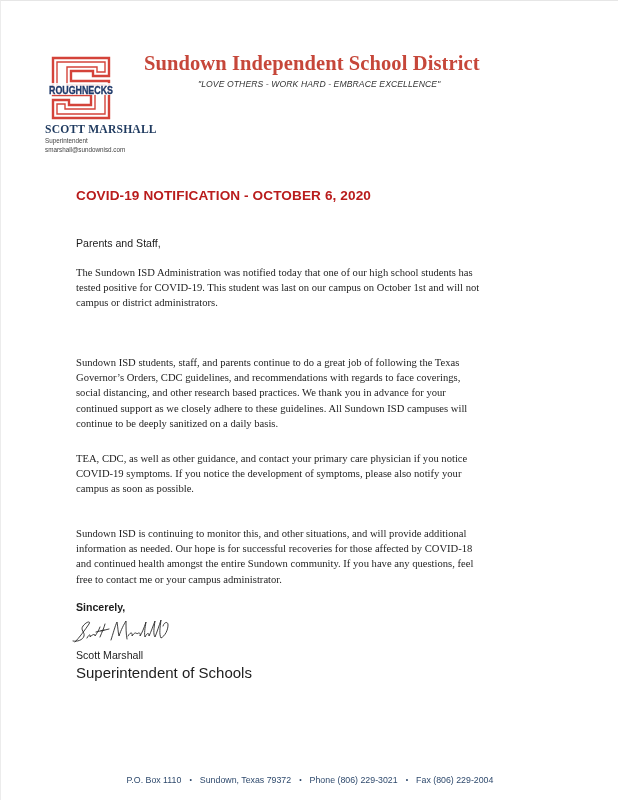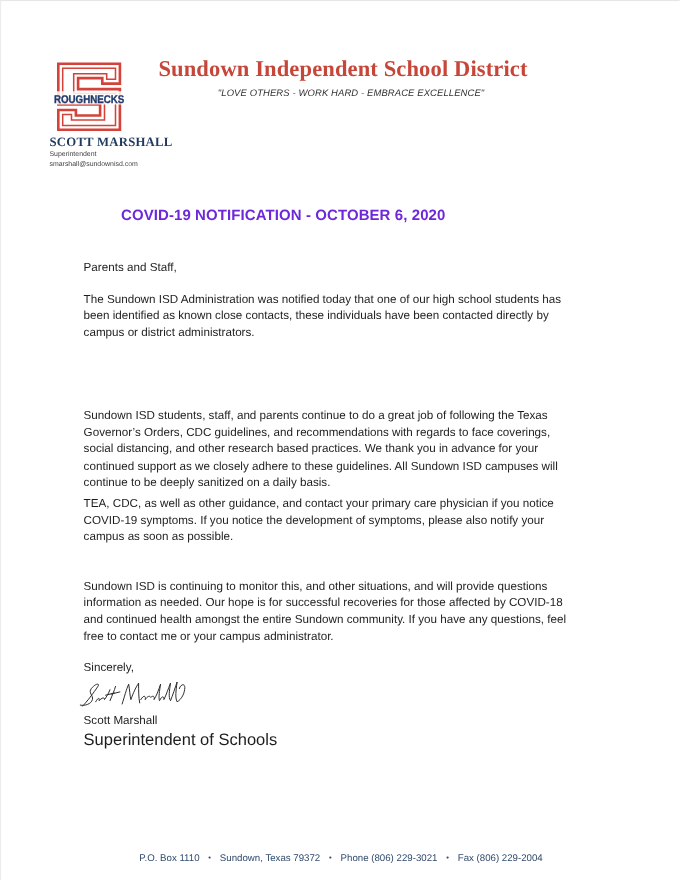--- a/index.html
+++ b/index.html
@@ -8,30 +8,30 @@
 
     
     .logo { position: absolute; left: 46px; top: 53px; width: 68px; height: 68px; }
     .district-name { position: absolute; left: 143px; top: 51px; font-family: "Liberation Serif", "DejaVu Serif", serif; font-weight: bold; font-size: 20.5px; color: #c6473a; letter-spacing: 0.1px; white-space: nowrap; }
     .motto { position: absolute; left: 197px; top: 78px; font-family: "Liberation Sans", sans-serif; font-style: italic; font-size: 8.6px; color: #333; letter-spacing: 0.1px; white-space: nowrap; }
     .sender-name { position: absolute; left: 44px; top: 122px; font-family: "Liberation Serif", "DejaVu Serif", serif; font-size: 11.6px; color: #1f3a5f; font-weight: bold; letter-spacing: 0.2px; white-space: nowrap; }
     .sender-title { position: absolute; left: 44px; top: 136px; font-size: 6.3px; color: #444; white-space: nowrap; }
     .sender-email { position: absolute; left: 44px; top: 145px; font-size: 6.3px; color: #444; white-space: nowrap; }
 
     
-    .heading { position: absolute; left: 75px; top: 187px; font-weight: bold; font-size: 13.6px; color: #6d28d9; white-space: nowrap; letter-spacing: 0.1px; margin-left: 34px; }
+    .heading { position: absolute; left: 75px; top: 187px; font-weight: bold; font-size: 13.6px; color: #b91c1c; white-space: nowrap; letter-spacing: 0.1px; }
     .salutation { position: absolute; left: 75px; top: 236px; font-size: 10.6px; white-space: nowrap; }
-    .para { position: absolute; left: 75px; width: 480px; font-size: 10.6px; line-height: 15.2px; color: #1d1d1d; }
+    .para { position: absolute; left: 75px; width: 480px; font-size: 10.6px; line-height: 15.2px; color: #1d1d1d; font-family: Liberation Serif, serif; }
     .para span.line { display: block; white-space: nowrap; }
     .p1 { top: 264px; }
-    .p2 { top: 370px; }
+    .p2 { top: 354px; }
     .p3 { top: 450px; }
     .p4 { top: 525px; }
 
-    .closing { position: absolute; left: 75px; top: 600px; font-size: 10.6px; white-space: nowrap; }
+    .closing { position: absolute; left: 75px; top: 600px; font-size: 10.6px; white-space: nowrap; font-weight: bold; }
     .signature { position: absolute; left: 70px; top: 615px; width: 100px; height: 30px; }
     .signer-name { position: absolute; left: 75px; top: 648px; font-size: 10.6px; white-space: nowrap; }
     .signer-title { position: absolute; left: 75px; top: 663px; font-size: 15px; white-space: nowrap; }
 
     
     .footer { position: absolute; left: 0; width: 618px; top: 774px; text-align: center; font-size: 8.8px; color: #2f4a6d; white-space: nowrap; }
     .footer .sep { display: inline-block; margin: 0 8px; color: #2f4a6d; font-size: 7px; vertical-align: 1px; }
   </style>
 </head>
 <body>
@@ -55,40 +55,40 @@
   <div class="sender-name">SCOTT MARSHALL</div>
   <div class="sender-title">Superintendent</div>
   <div class="sender-email">smarshall@sundownisd.com</div>
 
   <div class="heading">COVID-19 NOTIFICATION - OCTOBER 6, 2020</div>
 
   <div class="salutation">Parents and Staff,</div>
 
   <div class="para p1">
     <span class="line">The Sundown ISD Administration was notified today that one of our high school students has</span>
-    <span class="line">been identified as known close contacts, these individuals have been contacted directly by</span>
+    <span class="line">tested positive for COVID-19.  This student was last on our campus on October 1st and will not</span>
     <span class="line">campus or district administrators.</span>
   </div>
 
   <div class="para p2">
     <span class="line">Sundown ISD students, staff, and parents continue to do a great job of following the Texas</span>
     <span class="line">Governor’s Orders, CDC guidelines, and recommendations with regards to face coverings,</span>
     <span class="line">social distancing, and other research based practices.  We thank you in advance for your</span>
     <span class="line">continued support as we closely adhere to these guidelines.  All Sundown ISD campuses will</span>
     <span class="line">continue to be deeply sanitized on a daily basis.</span>
   </div>
 
   <div class="para p3">
     <span class="line">TEA, CDC, as well as other guidance, and contact your primary care physician if you notice</span>
     <span class="line">COVID-19 symptoms.  If you notice the development of symptoms, please also notify your</span>
     <span class="line">campus as soon as possible.</span>
   </div>
 
   <div class="para p4">
-    <span class="line">Sundown ISD is continuing to monitor this, and other situations, and will provide questions</span>
+    <span class="line">Sundown ISD is continuing to monitor this, and other situations, and will provide additional</span>
     <span class="line">information as needed.  Our hope is for successful recoveries for those affected by COVID-18</span>
     <span class="line">and continued health amongst the entire Sundown community.  If you have any questions, feel</span>
     <span class="line">free to contact me or your campus administrator.</span>
   </div>
 
   <div class="closing">Sincerely,</div>
 
   <div class="signature">
     <svg width="100" height="30" viewBox="0 0 100 30">
       <g fill="none" stroke="#2a2a2a" stroke-width="0.9" stroke-linecap="round" stroke-linejoin="round">

